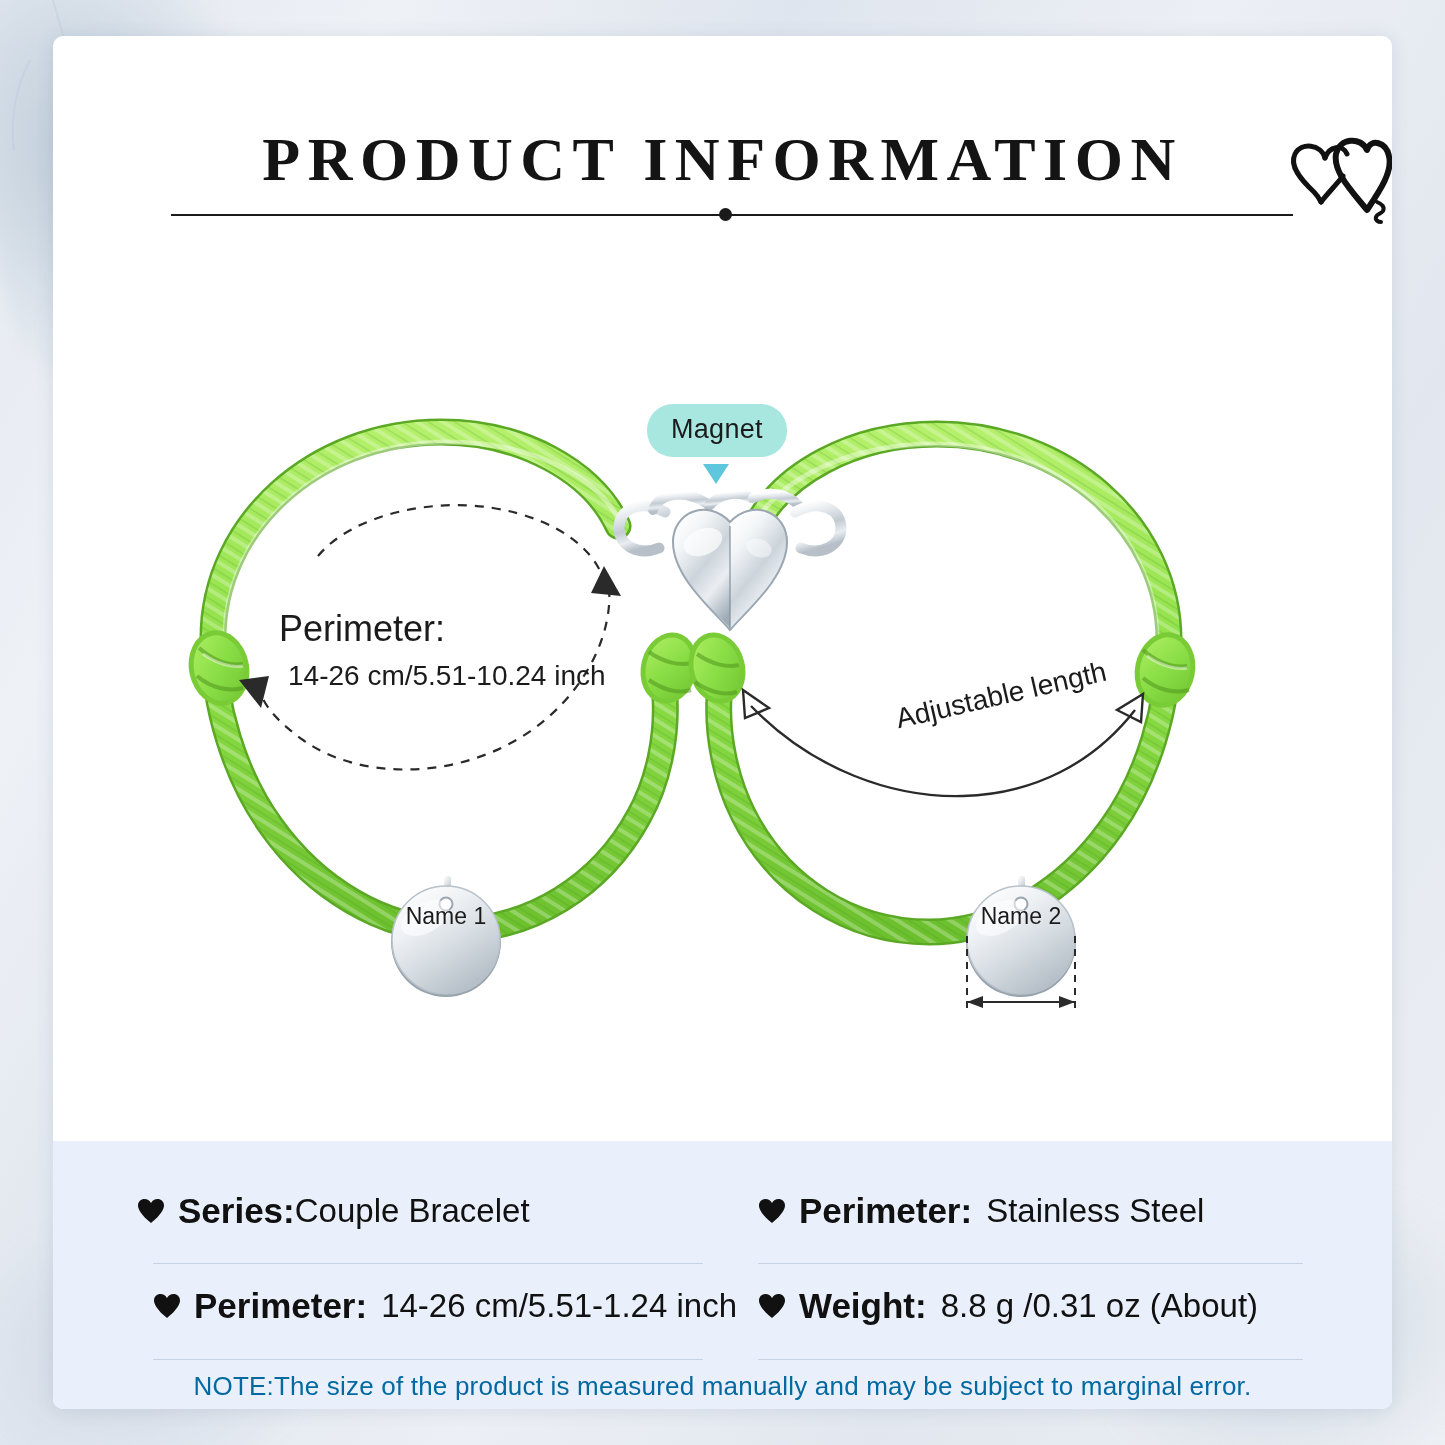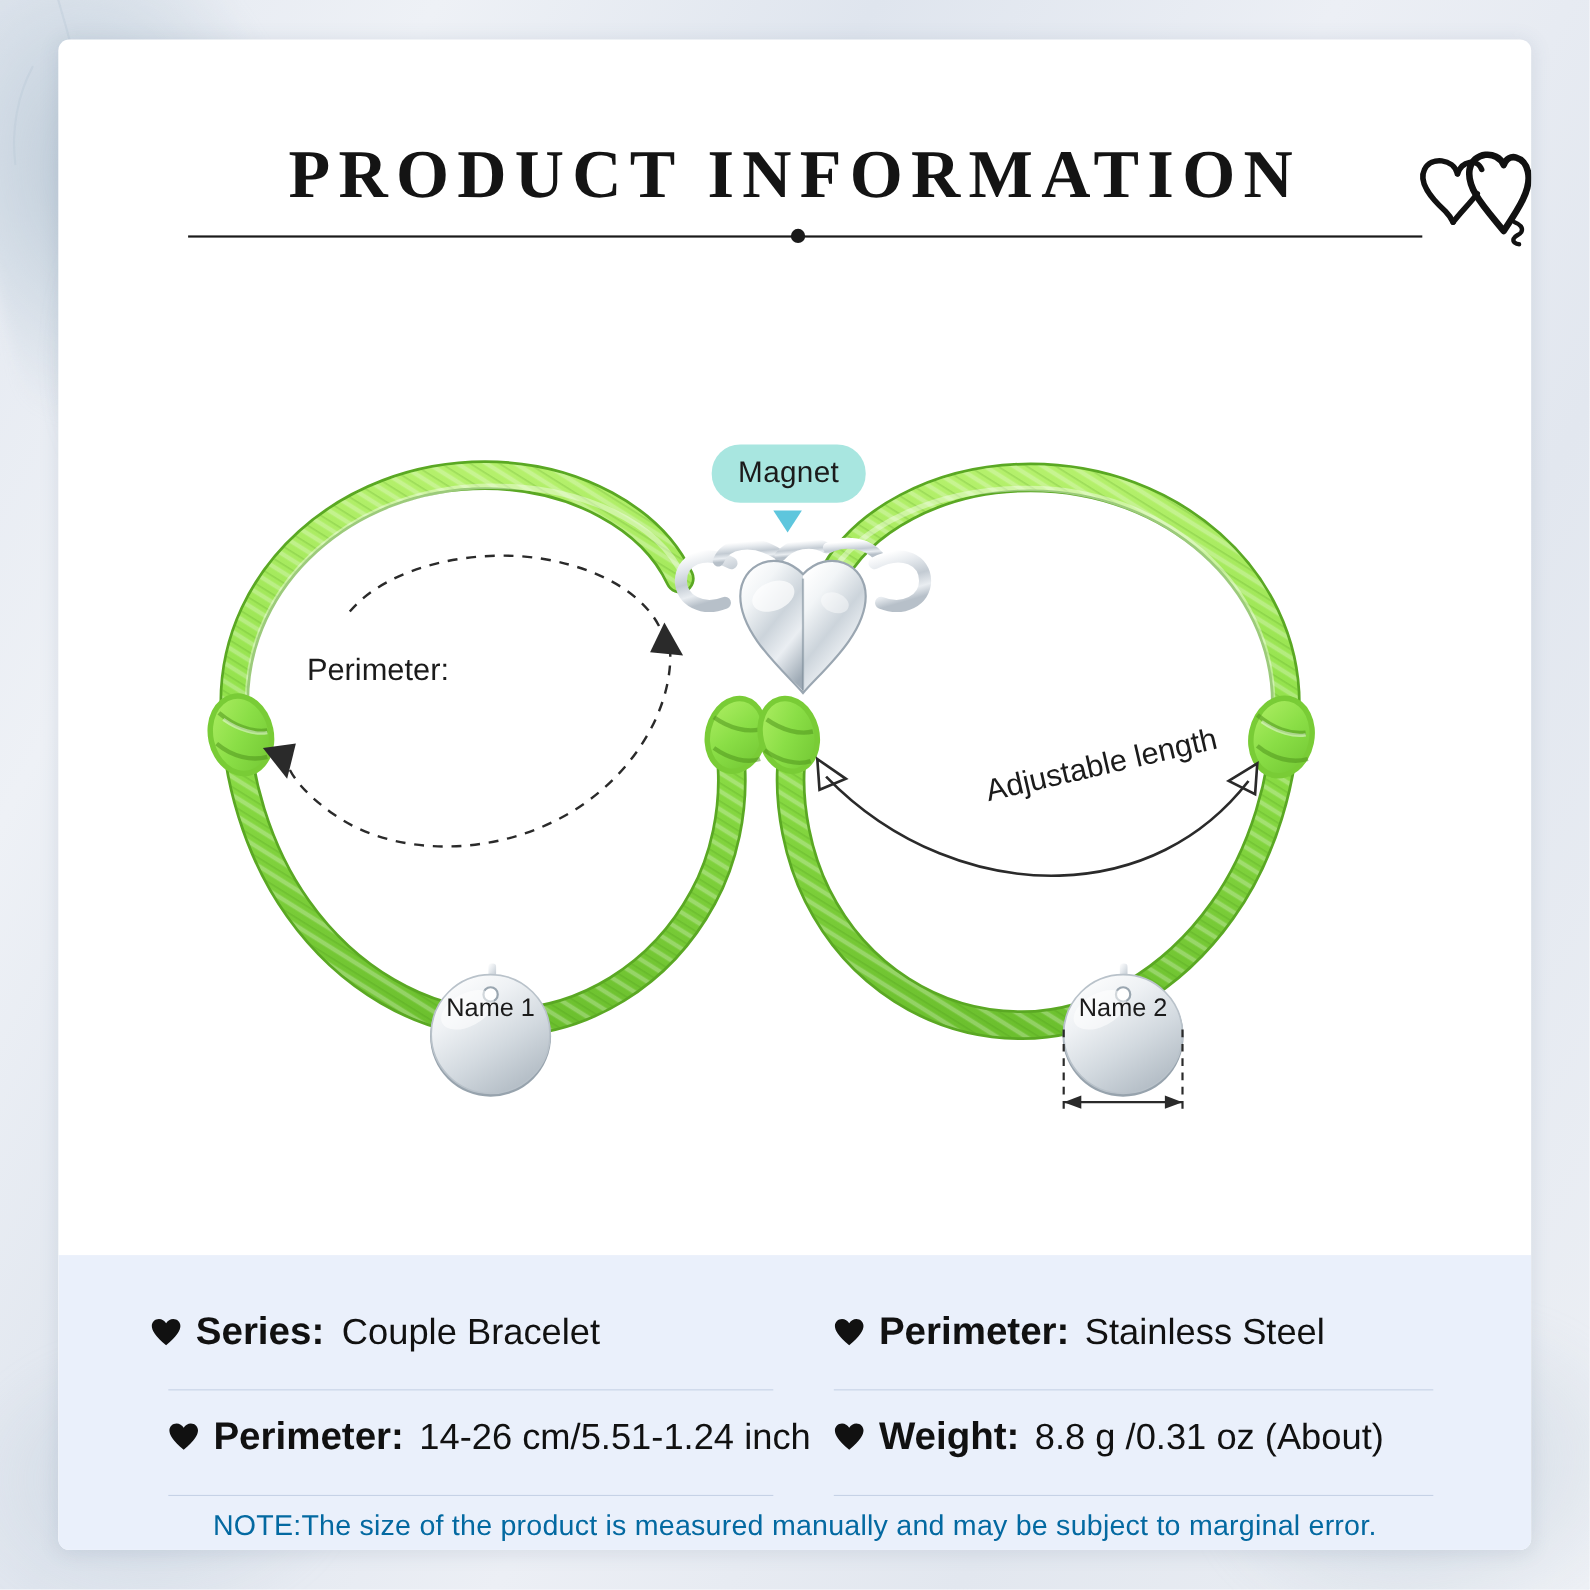--- a/index.html
+++ b/index.html
@@ -52,21 +52,21 @@
 
   .magnet-badge{
     position:absolute;left:594px;top:168px;
     background:#a8e6e0;color:#1b1b1b;
     font-size:27px;padding:10px 24px 12px;border-radius:26px;
     letter-spacing:.3px;white-space:nowrap;
   }
   .magnet-arrow{position:absolute;left:648px;top:226px;width:30px;height:24px;}
 
   .lbl{position:absolute;color:#1b1b1b;white-space:nowrap;}
-  .lbl-perim1{left:226px;top:357px;font-size:28px;}
+  .lbl-perim1{left:226px;top:372px;font-size:36px;}
   .lbl-perim2{left:235px;top:424px;font-size:28px;}
   .lbl-adjust{left:840px;top:468px;font-size:28px;transform:rotate(-13deg);transform-origin:left top;}
   .lbl-name1{left:333px;top:667px;font-size:23px;width:120px;text-align:center;}
   .lbl-name2{left:908px;top:667px;font-size:23px;width:120px;text-align:center;}
   .lbl-disc{left:820px;top:773px;font-size:31px;}
 
   
   .specs{position:absolute;left:0;top:1105px;width:1339px;height:268px;background:#eaf0fb;}
   .spec-row{position:absolute;display:flex;align-items:center;white-space:nowrap;}
   .heart-b{width:28px;height:26px;margin-right:13px;flex:none;}
@@ -283,34 +283,35 @@
           <polygon points="1022,766 1006,760 1006,772" fill="#2a2a2a" stroke="none"></polygon>
         </g>
       </svg>
 
       <div class="magnet-badge">Magnet</div>
       <svg class="magnet-arrow" viewBox="0 0 30 24">
         <polygon points="2,2 28,2 15,22" fill="#5ec6dd"></polygon>
       </svg>
 
       <div class="lbl lbl-perim1">Perimeter:</div>
+      <div class="lbl lbl-perim2">14-26 cm/5.51-10.24 inch</div>
       <div class="lbl lbl-adjust">Adjustable length</div>
       <div class="lbl lbl-name1">Name 1</div>
       <div class="lbl lbl-name2">Name 2</div>
     </div>
 
     <div class="specs">
 
       <div class="spec-row r1">
         <svg class="heart-b" viewBox="0 0 28 26">
           <path d="M14,25 C4,17 1,11 1,7.5 C1,3.5 4,1 7.5,1 C10.2,1 12.6,2.6 14,5 C15.4,2.6 17.8,1 20.5,1 C24,1 27,3.5 27,7.5 C27,11 24,17 14,25 Z" fill="#111"></path>
         </svg>
         <span class="spec-k">Series</span>
         <span class="spec-k">:</span>
-        <span class="spec-v" style="margin-left:16px">Couple Bracelet</span>
+        <span class="spec-v" style="margin-left:0">Couple Bracelet</span>
       </div>
 
       <div class="spec-row r2">
         <svg class="heart-b" viewBox="0 0 28 26">
           <path d="M14,25 C4,17 1,11 1,7.5 C1,3.5 4,1 7.5,1 C10.2,1 12.6,2.6 14,5 C15.4,2.6 17.8,1 20.5,1 C24,1 27,3.5 27,7.5 C27,11 24,17 14,25 Z" fill="#111"></path>
         </svg>
         <span class="spec-k">Perimeter</span>
         <span class="spec-k">:</span>
         <span class="spec-v" style="margin-left:14px">Stainless Steel</span>
       </div>

